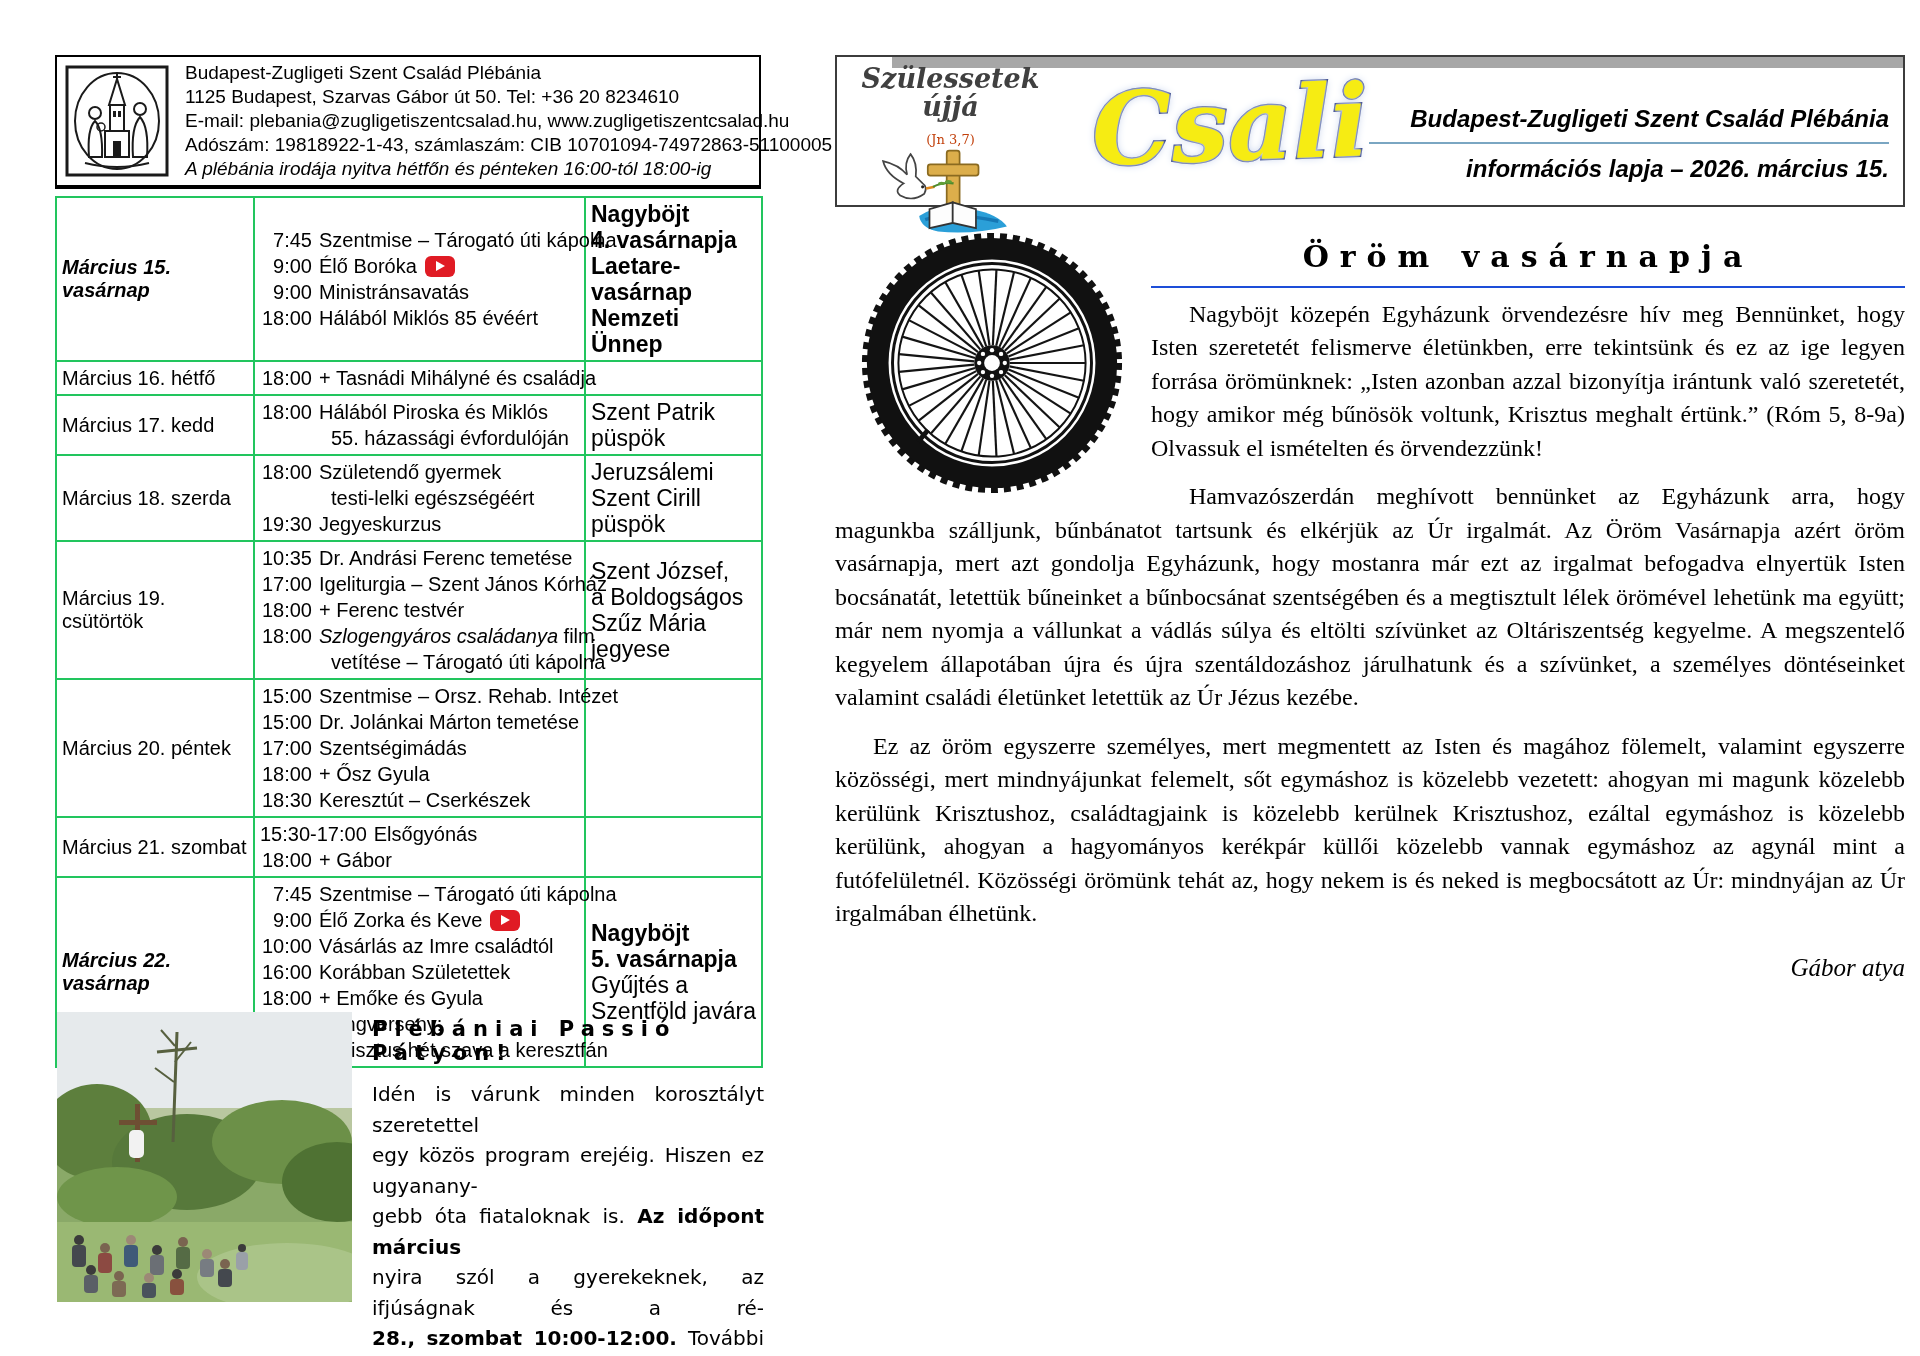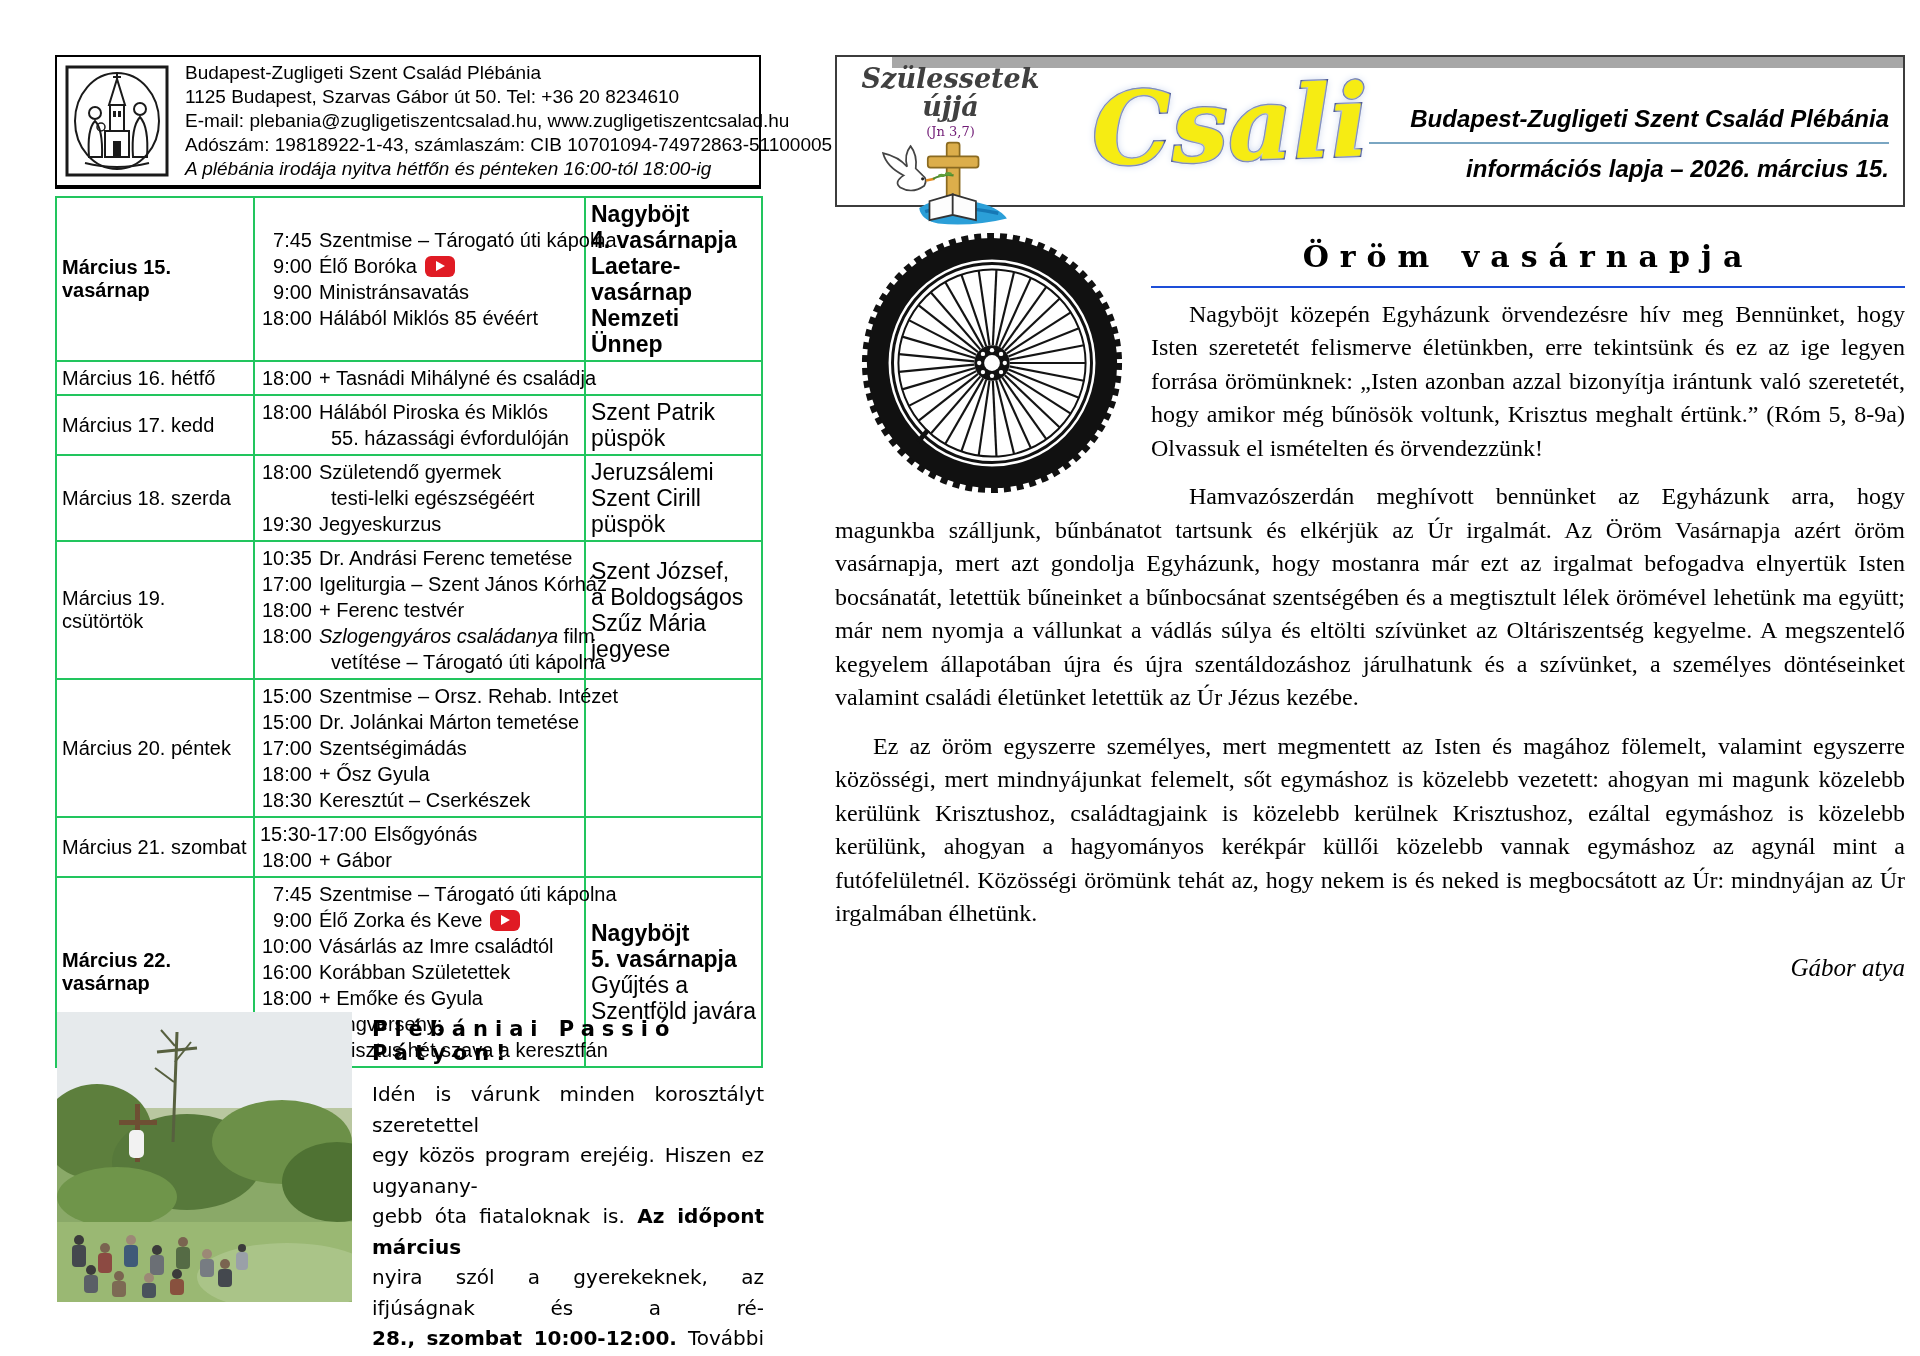--- a/index.html
+++ b/index.html
@@ -13,21 +13,21 @@
     border:2px solid #000;border-bottom-width:4px;
     display:flex;align-items:center;gap:16px;padding:5px 8px;height:118px;box-sizing:content-box;
   }
   .parish-logo{width:104px;height:112px;flex-shrink:0;}
   .header-lines{font-size:19px;line-height:24px;}
   .header-lines .hl{white-space:nowrap;}
   .header-lines .italic-line{font-style:italic;}
   table.schedule{border-collapse:collapse;table-layout:fixed;width:706px;margin-top:7px;font-size:20px;}
   table.schedule td{border:2px solid #22c55e;vertical-align:middle;padding:3px 5px;}
   .day-cell{padding-left:10px;}
-  .day-bold{font-weight:bold;}
+  .day-bold{font-weight:bold;font-style:italic;}
   .events-cell{padding:3px 3px;}
   .evline{display:flex;line-height:26px;}
   .time{min-width:52px;text-align:right;flex-shrink:0;margin-right:7px;white-space:nowrap;}
   .evtext{white-space:nowrap;}
   .evtext.indent{padding-left:12px;}
   .note-cell{font-size:23px;line-height:26px;padding-left:8px;}
   .note-cell .bi{font-weight:bold;}
   .yt{display:inline-block;width:30px;height:21px;background:#e01b24;border-radius:6px;
       vertical-align:-4px;margin-left:8px;position:relative;}
   .yt::after{content:"";position:absolute;left:11px;top:5px;border-left:9px solid #fff;
@@ -37,21 +37,21 @@
   .passio-ad{position:absolute;left:317px;top:962px;width:392px;font-family:"DejaVu Sans",sans-serif;}
   .ad-title{font-weight:bold;font-size:21px;letter-spacing:7px;text-align:left;margin-bottom:14px;}
   .ad-line{font-size:20px;line-height:30.5px;text-align:justify;text-align-last:justify;white-space:normal;}
   
   .right-page{position:absolute;left:835px;top:55px;width:1070px;}
   .rp-header{border:2px solid #3c3c3c;height:148px;position:relative;background:#fff;}
   .gray-bar{position:absolute;top:0;left:55px;right:0;height:11px;background:#a7a7a7;}
   .rp-logo{position:absolute;left:6px;top:8px;width:215px;text-align:center;}
   .rp-logo-title{font-family:"DejaVu Serif",serif;font-style:italic;font-weight:bold;
       font-size:27px;color:#404040;line-height:28px;}
-  .rp-logo-sub{font-family:"DejaVu Serif",serif;font-size:13px;color:#701a75;margin-top:3px;}
+  .rp-logo-sub{font-family:"DejaVu Serif",serif;font-size:13px;color:#c2410c;margin-top:11px;}
   .dove-logo{width:160px;height:86px;margin-top:2px;}
   .csali{
     position:absolute;left:255px;top:18px;font-family:"DejaVu Serif",serif;font-style:italic;
     font-weight:bold;font-size:100px;line-height:100px;color:#f6ec13;
     -webkit-text-stroke:3px #20307a;paint-order:stroke fill;
     text-shadow:0 0 9px #bfcdea, 0 0 3px #ffffff;transform:rotate(-2deg);
   }
   .rp-right{position:absolute;right:14px;top:48px;width:520px;text-align:right;
       font-weight:bold;font-style:italic;font-size:24px;}
   .rp-right-line1{padding-bottom:9px;border-bottom:2px solid #7aa6c2;}

